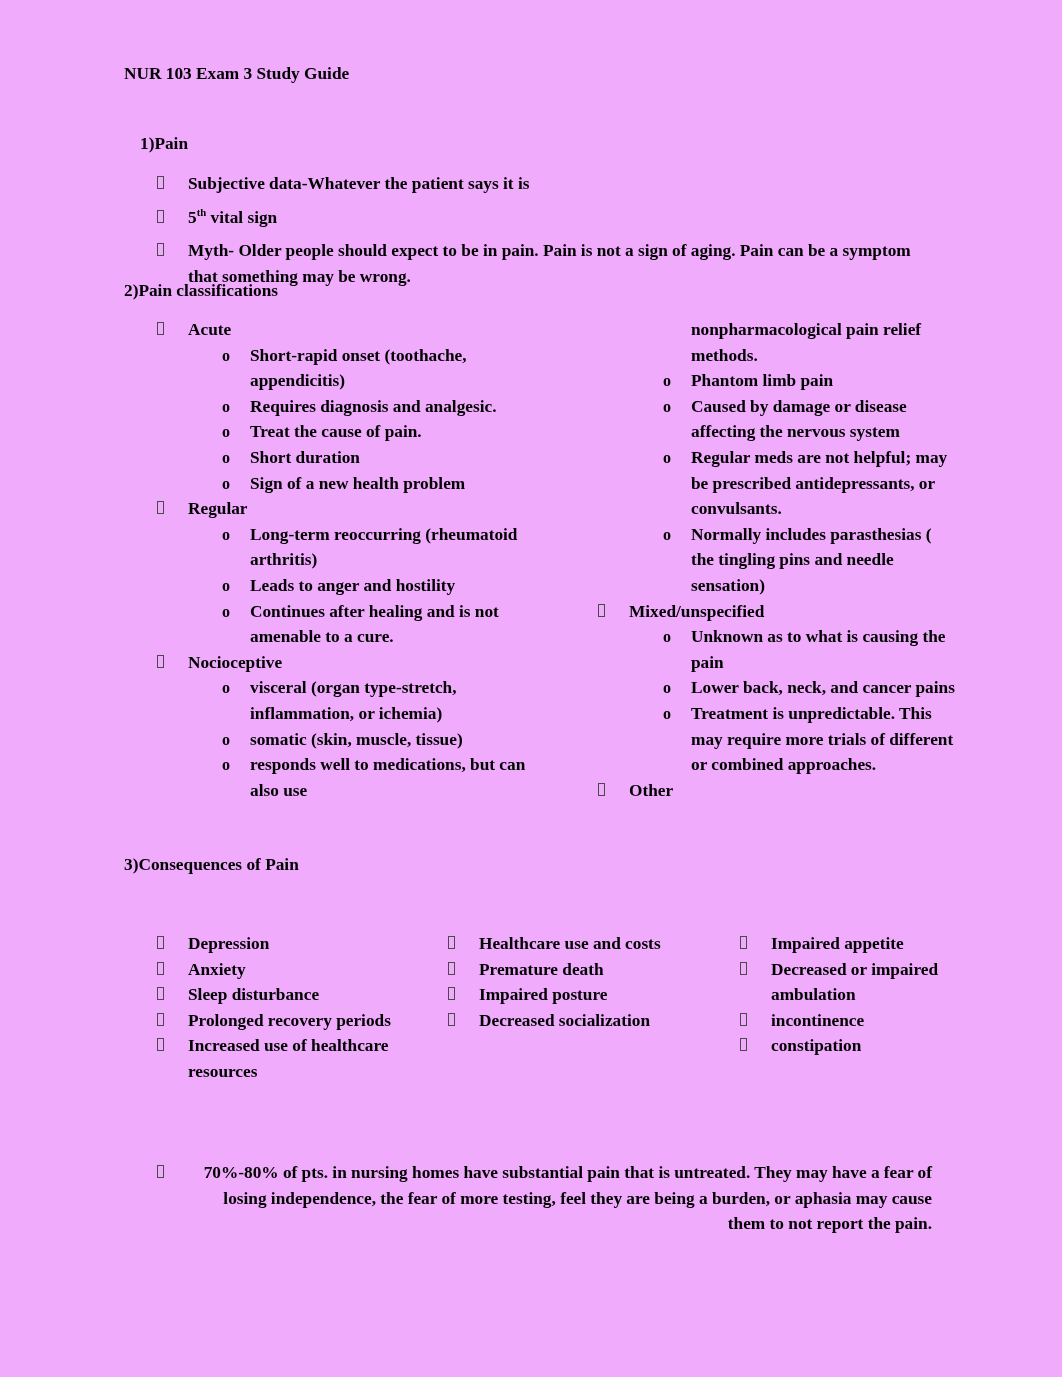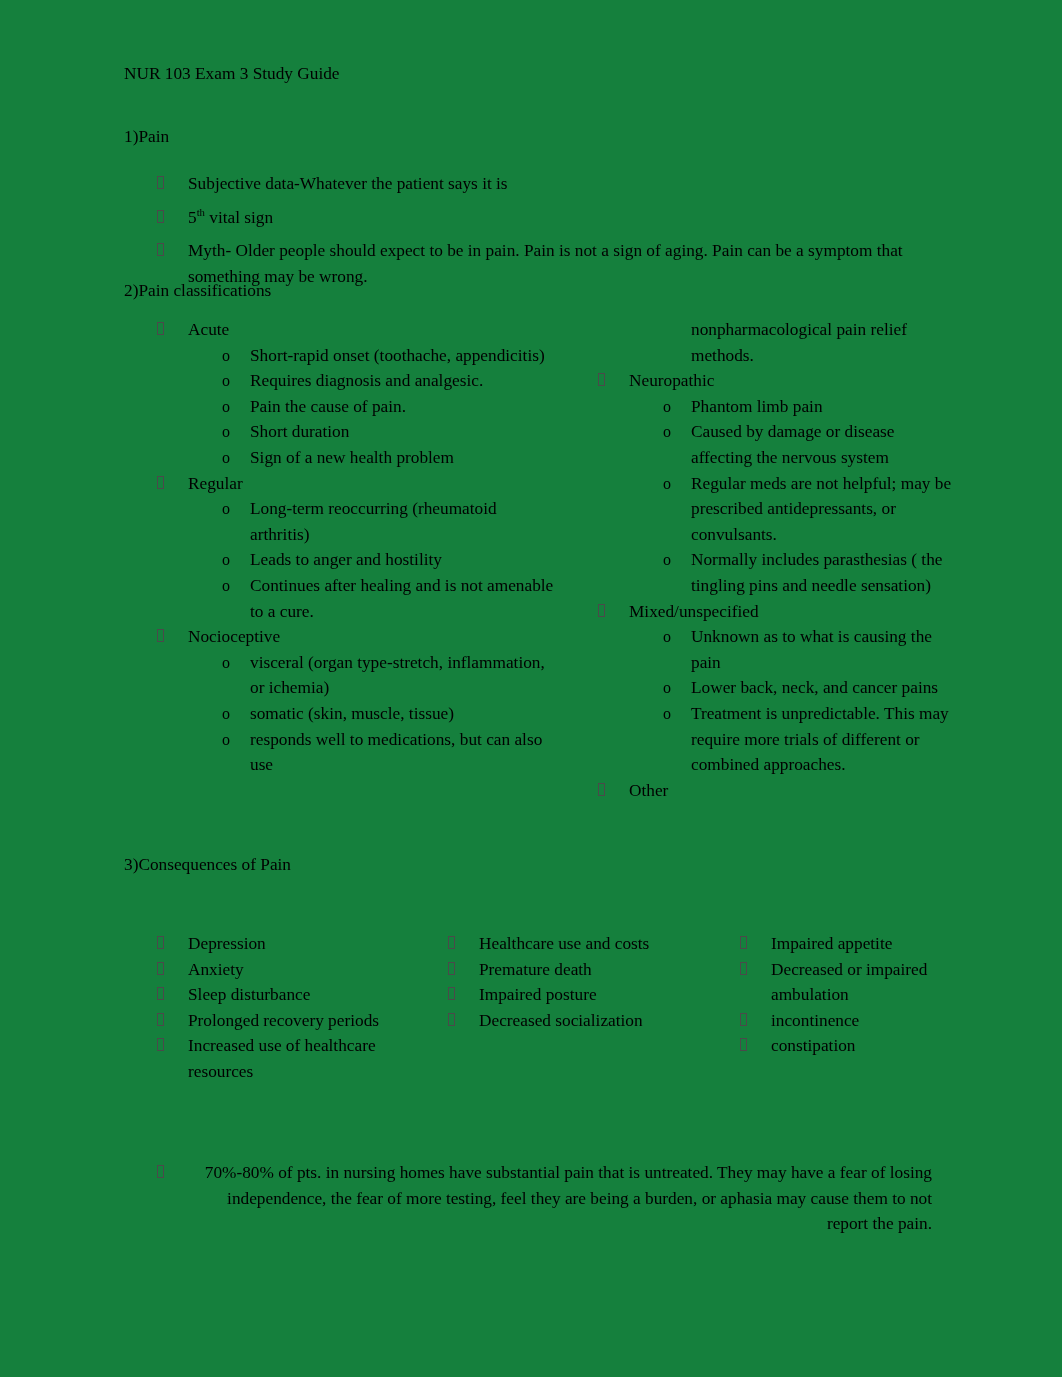--- a/index.html
+++ b/index.html
@@ -8,40 +8,41 @@
     background: #ffffff;
   }
   body {
     font-family: "Liberation Serif", "DejaVu Serif", serif;
     color: #000000;
   }
   .page {
     position: relative;
     width: 1062px;
     height: 1377px;
-    background: #15803d;
+    background: #f0abfc;
     overflow: hidden;
     box-sizing: border-box;
+    font-weight: bold;
   }
   .doc-title {
     position: absolute;
     left: 124px;
     top: 61px;
     font-size: 17.3px;
     line-height: 25.6px;
     white-space: nowrap;
   }
   .section-heading {
     position: absolute;
     left: 124px;
     font-size: 17.3px;
     line-height: 25.6px;
     white-space: nowrap;
   }
-  #sec1-heading { top: 124px; }
+  #sec1-heading { top: 131px; margin-left: 16px; }
   #sec2-heading { top: 278px; }
   #sec3-heading { top: 852px; }
 
   
   .block {
     position: absolute;
     font-size: 17.3px;
     line-height: 25.6px;
   }
 
@@ -148,21 +149,21 @@
     <div class="li lvl2">
       <span class="otext">o</span>
       <span class="txt">Short-rapid onset (toothache, appendicitis)</span>
     </div>
     <div class="li lvl2">
       <span class="otext">o</span>
       <span class="txt">Requires diagnosis and analgesic.</span>
     </div>
     <div class="li lvl2">
       <span class="otext">o</span>
-      <span class="txt">Pain the cause of pain.</span>
+      <span class="txt">Treat the cause of pain.</span>
     </div>
     <div class="li lvl2">
       <span class="otext">o</span>
       <span class="txt">Short duration</span>
     </div>
     <div class="li lvl2">
       <span class="otext">o</span>
       <span class="txt">Sign of a new health problem</span>
     </div>
     <div class="li lvl1">
@@ -196,24 +197,20 @@
     <div class="li lvl2">
       <span class="otext">o</span>
       <span class="txt">responds well to medications, but can also use</span>
     </div>
   </div>
 
   <div class="block" id="sec2-col-right">
     <div class="li cont-lvl2">
       <span class="txt">nonpharmacological pain relief methods.</span>
     </div>
-    <div class="li lvl1">
-      <span class="bullet"><span class="tofu"></span></span>
-      <span class="txt">Neuropathic</span>
-    </div>
     <div class="li lvl2">
       <span class="otext">o</span>
       <span class="txt">Phantom limb pain</span>
     </div>
     <div class="li lvl2">
       <span class="otext">o</span>
       <span class="txt">Caused by damage or disease affecting the nervous system</span>
     </div>
     <div class="li lvl2">
       <span class="otext">o</span>

